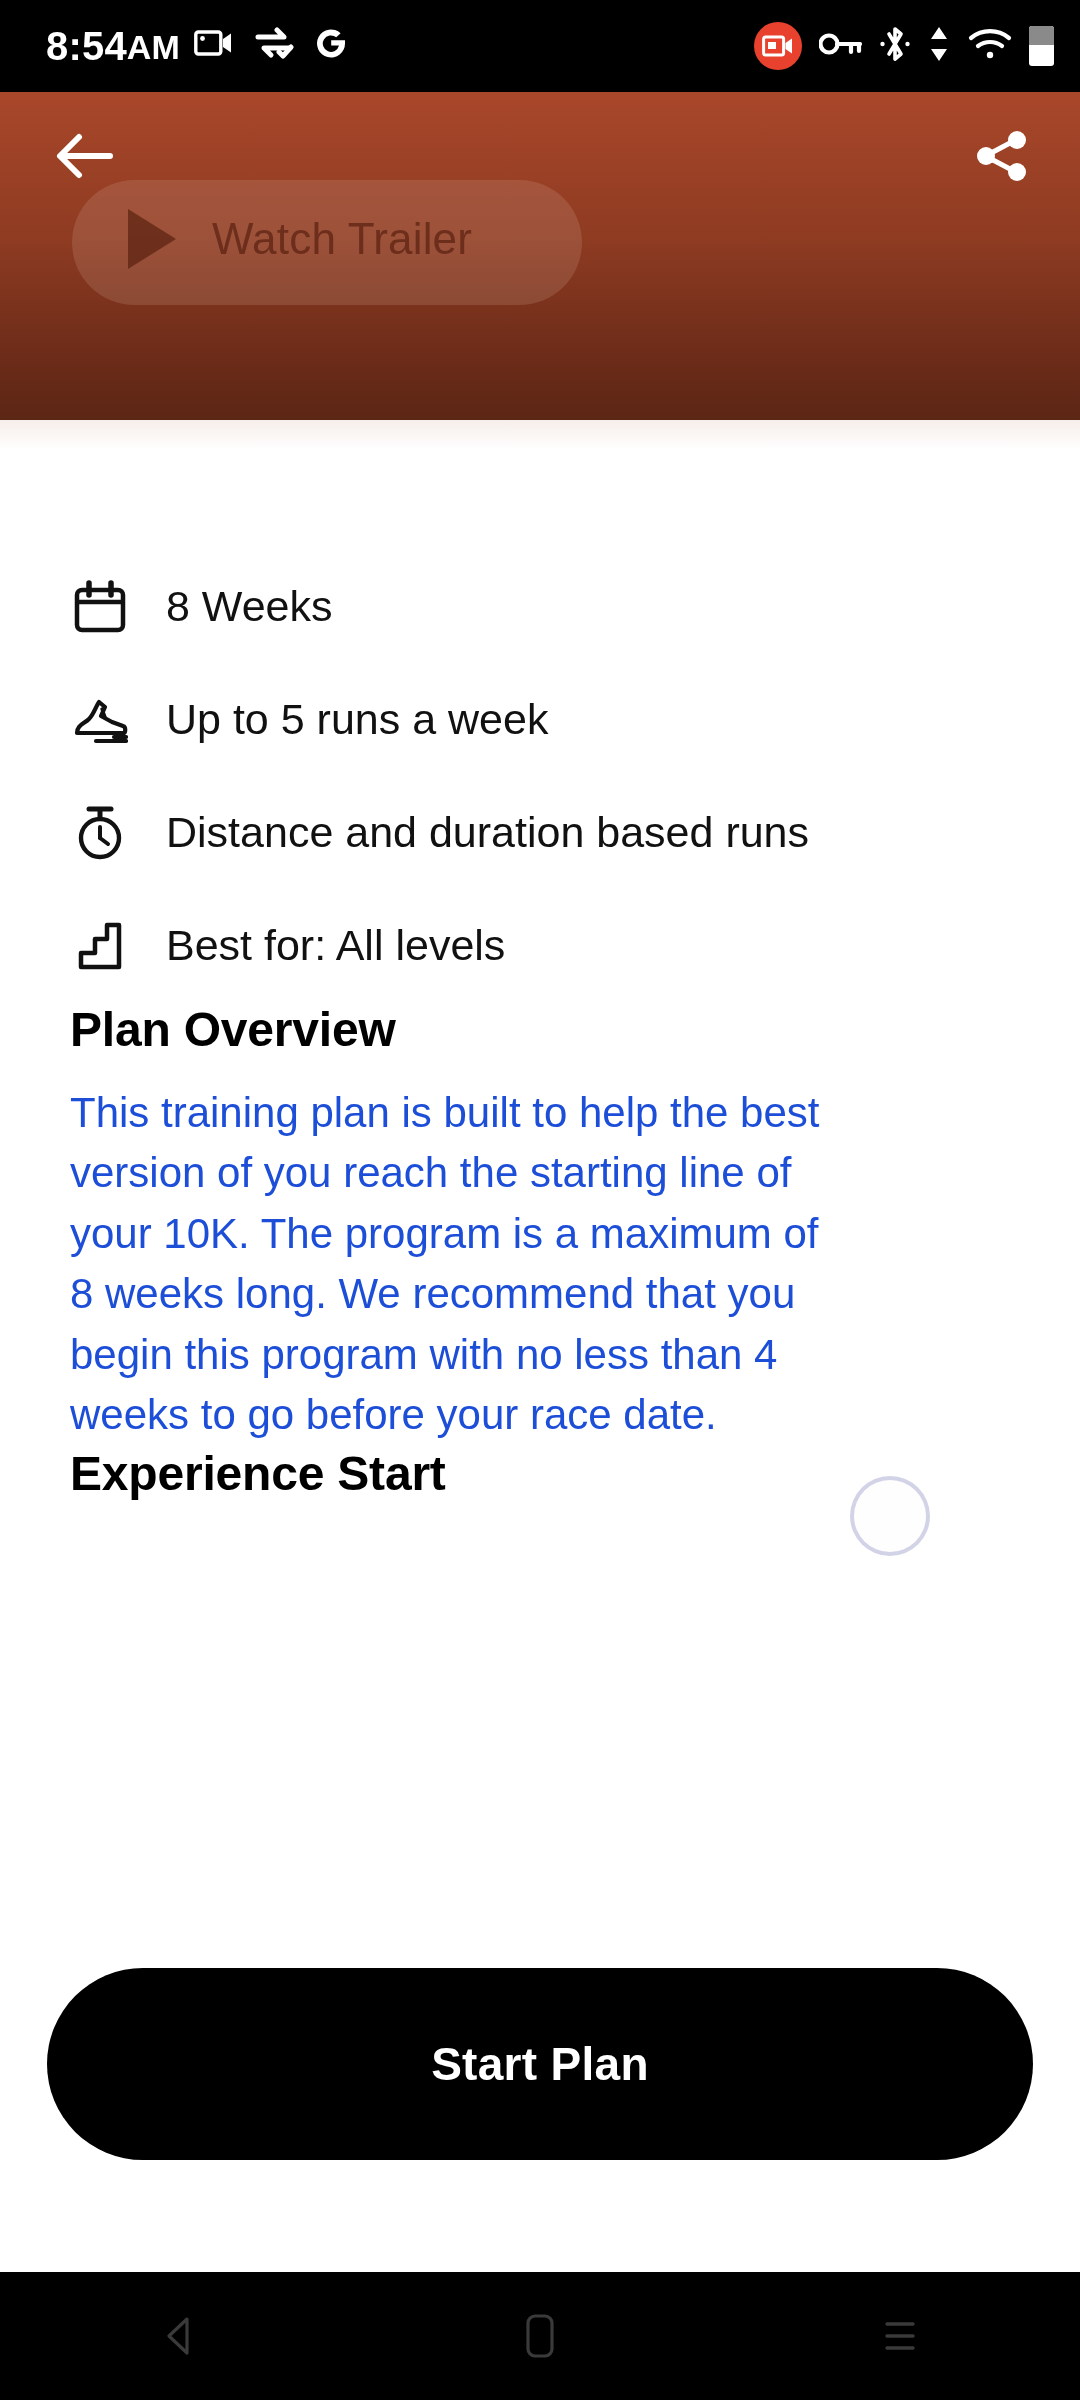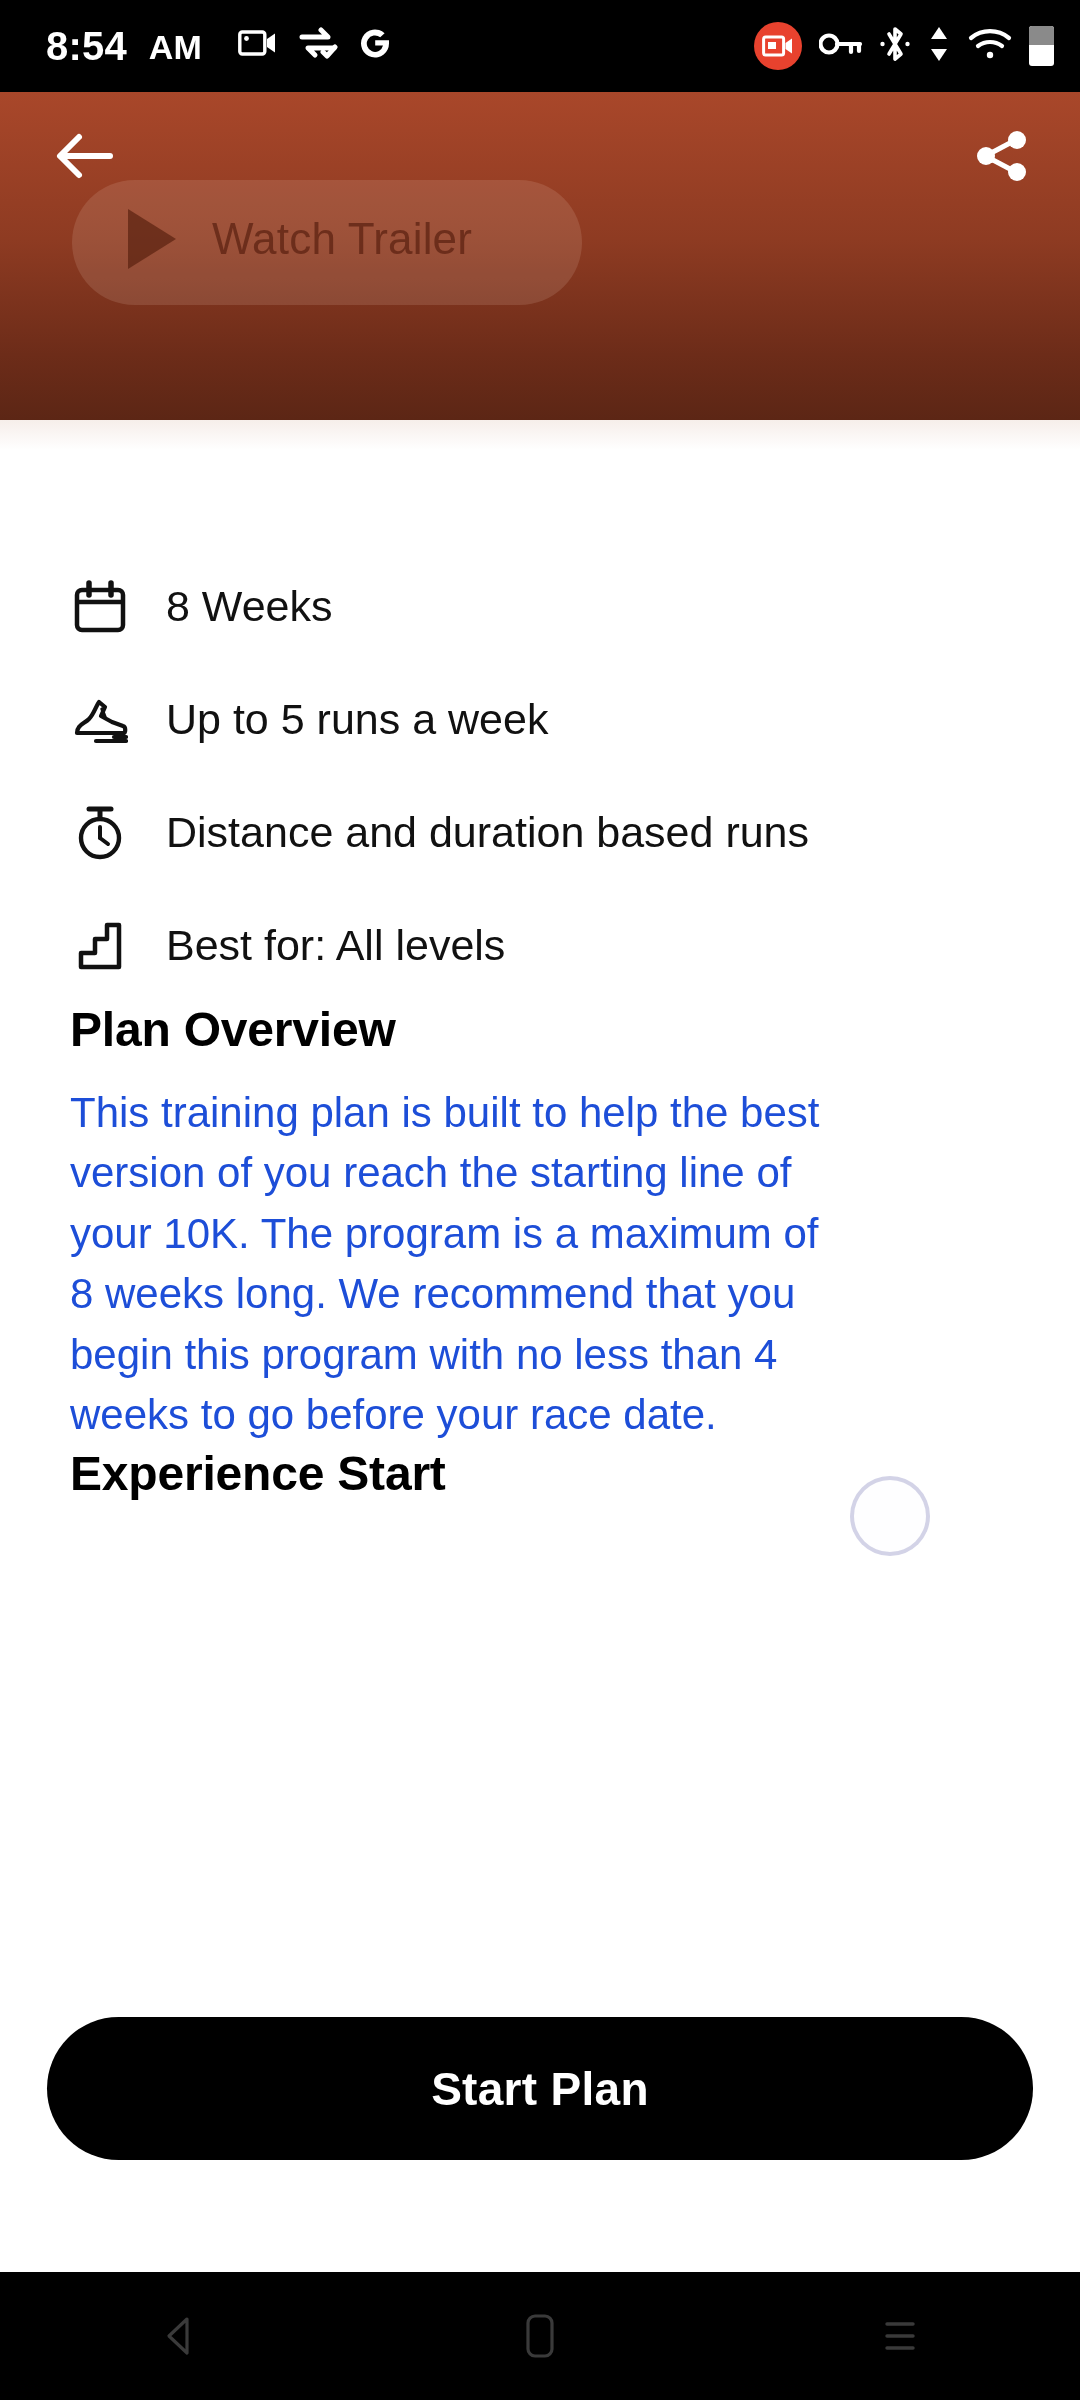--- a/index.html
+++ b/index.html
@@ -11,21 +11,21 @@
     overflow:hidden;
   }
   .screen { position:relative; width:1080px; height:2400px; background:#ffffff; overflow:hidden; }
 
   
   .statusbar {
     position:absolute; top:0; left:0; width:1080px; height:92px;
     background:#000000; display:flex; align-items:center;
     padding:0 26px 0 46px; z-index:40;
   }
-  .sb-left { display:flex; align-items:flex-end; gap:22px; }
+  .sb-left { display:flex; align-items:flex-end; }
   .sb-clock { color:#ffffff; font-size:40px; font-weight:bold; letter-spacing:.2px; line-height:1; }
   .sb-ampm { color:#ffffff; font-size:34px; font-weight:bold; line-height:1; position:relative; top:-2px; }
   .sb-icons-left { display:flex; align-items:center; gap:20px; margin-left:14px; position:relative; top:-2px; }
   .sb-spacer { flex:1 1 auto; }
   .sb-right { display:flex; align-items:center; gap:17px; }
   .rec-badge {
     width:48px; height:48px; border-radius:50%; background:#e8422e;
     display:flex; align-items:center; justify-content:center;
   }
   .battery {
@@ -84,21 +84,21 @@
   .section-body {
     font-size:42px; color:#1d4ed8; line-height:1.44; font-weight:normal;
   }
 
   
   .cta-wrap {
     position:absolute; left:0; bottom:240px; width:1080px;
     display:flex; justify-content:center; z-index:30;
   }
   .cta-btn {
-    width:986px; height:143px; border-radius:100px;
+    width:986px; height:192px; border-radius:100px;
     background:#000000; color:#ffffff;
     font-size:46px; font-weight:bold;
     display:flex; align-items:center; justify-content:center;
     border:none; letter-spacing:.3px;
   }
 
   
   .touch-dot {
     position:absolute; left:850px; top:1476px;
     width:80px; height:80px; border-radius:50%;

